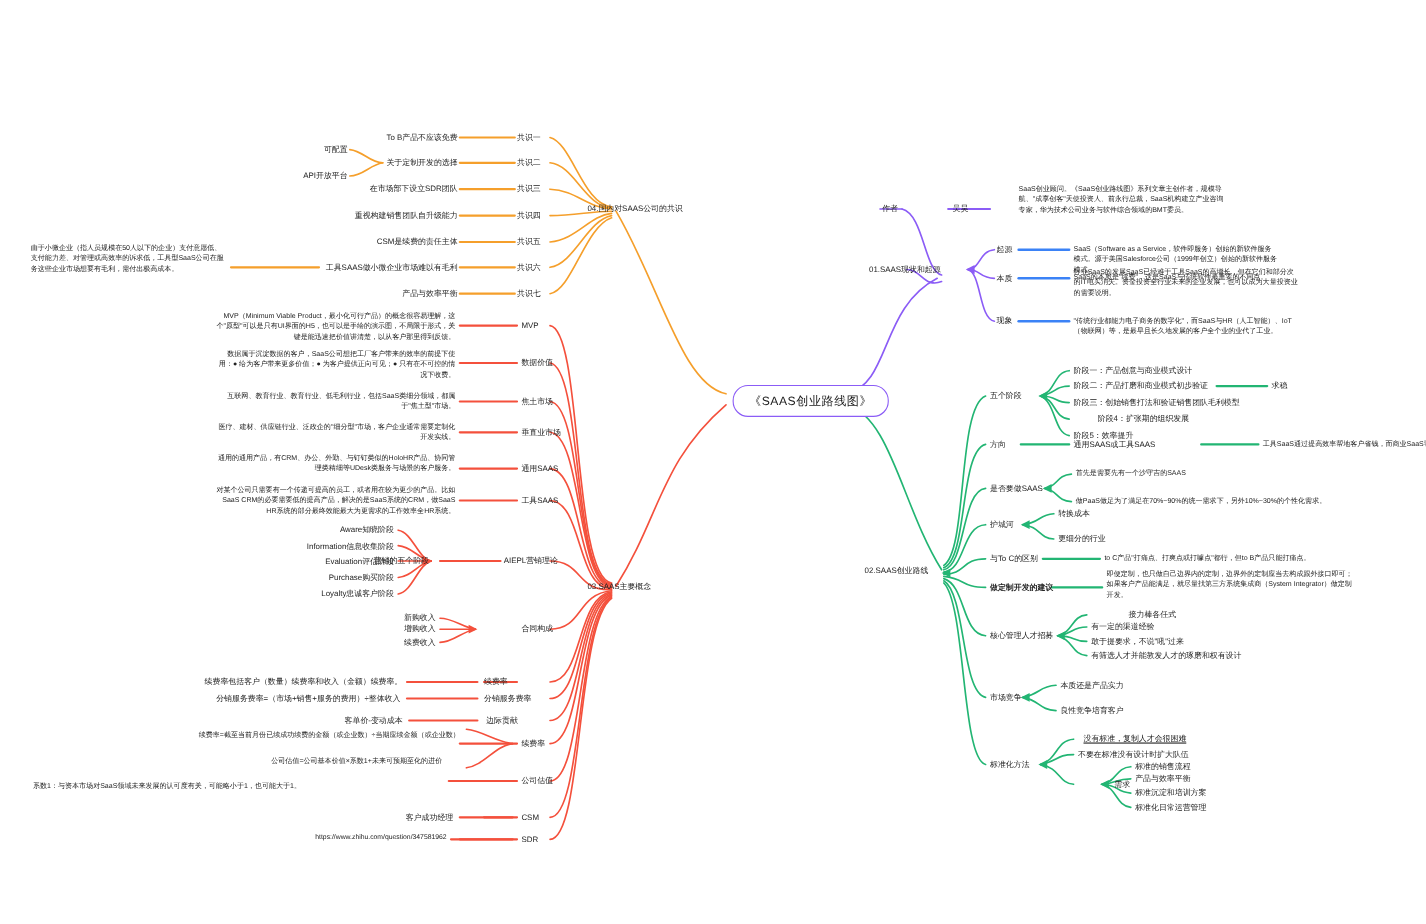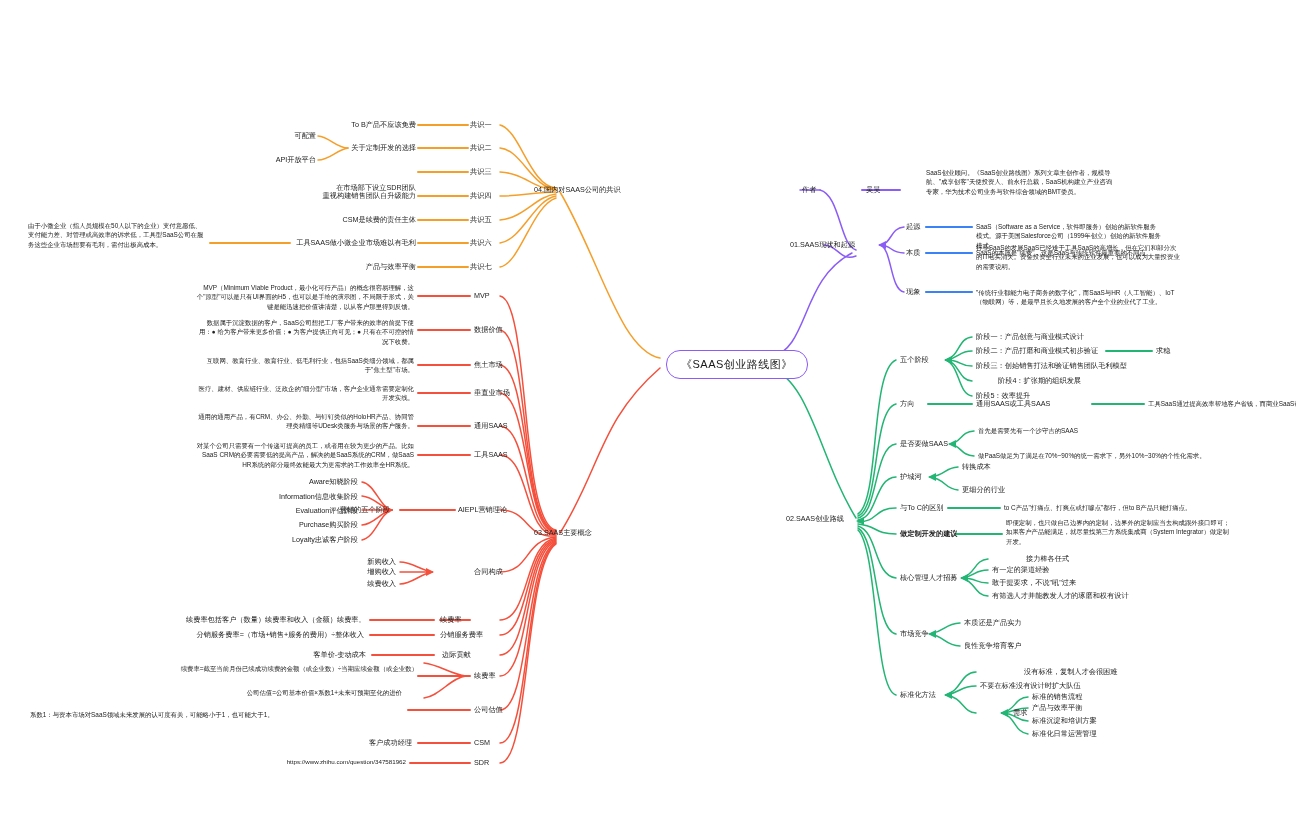--- a/index.html
+++ b/index.html
@@ -191,21 +191,21 @@
   <div class="node lt" style="left:470px;top:120px;">共识一</div>
   <div class="node lt" style="left:470px;top:143px;">共识二</div>
   <div class="node lt" style="left:470px;top:167px;">共识三</div>
   <div class="node lt" style="left:470px;top:191px;">共识四</div>
   <div class="node lt" style="left:470px;top:215px;">共识五</div>
   <div class="node lt" style="left:470px;top:238px;">共识六</div>
   <div class="node lt" style="left:470px;top:262px;">共识七</div>
 
   <div class="node rt" style="left:258px;top:120px;width:158px;">To B产品不应该免费</div>
   <div class="node rt" style="left:258px;top:143px;width:158px;">关于定制开发的选择</div>
-  <div class="node rt" style="left:258px;top:167px;width:158px;margin-top:16px;">在市场部下设立SDR团队</div>
+  <div class="node rt" style="left:258px;top:167px;width:158px;">在市场部下设立SDR团队</div>
   <div class="node rt" style="left:258px;top:191px;width:158px;">重视构建销售团队自升级能力</div>
   <div class="node rt" style="left:258px;top:215px;width:158px;">CSM是续费的责任主体</div>
   <div class="node rt" style="left:216px;top:238px;width:200px;">工具SAAS做小微企业市场难以有毛利</div>
   <div class="node rt" style="left:258px;top:262px;width:158px;">产品与效率平衡</div>
 
   <div class="node rt" style="left:236px;top:131px;width:80px;">可配置</div>
   <div class="node rt" style="left:236px;top:155px;width:80px;">API开放平台</div>
 
   <div class="node w lt" style="left:28px;top:221px;width:178px;font-size:6.4px;">由于小微企业（指人员规模在50人以下的企业）支付意愿低、支付能力差、对管理或高效率的诉求低，工具型SaaS公司在服务这些企业市场想要有毛利，需付出极高成本。</div>
 
@@ -308,21 +308,21 @@
   <div class="node lt" style="left:992px;top:554px;margin-left:34px;">接力棒各任式</div>
   <div class="node lt" style="left:992px;top:565px;">有一定的渠道经验</div>
   <div class="node lt" style="left:992px;top:578px;">敢于提要求，不说"吼"过来</div>
   <div class="node lt" style="left:992px;top:591px;">有筛选人才并能教发人才的琢磨和权有设计</div>
 
   <div class="node lt" style="left:900px;top:629px;">市场竞争</div>
   <div class="node lt" style="left:964px;top:618px;">本质还是产品实力</div>
   <div class="node lt" style="left:964px;top:641px;">良性竞争培育客户</div>
 
   <div class="node lt" style="left:900px;top:690px;">标准化方法</div>
-  <div class="node lt" style="left:1024px;top:667px;">没有标准，复制人才会很困难</div>
+  <div class="node lt" style="left:985px;top:667px;text-decoration:underline;">没有标准，复制人才会很困难</div>
   <div class="node lt" style="left:980px;top:681px;">不要在标准没有设计时扩大队伍</div>
   <div class="node lt" style="left:980px;top:708px;margin-left:33px;">需求</div>
   <div class="node lt" style="left:1032px;top:692px;">标准的销售流程</div>
   <div class="node lt" style="left:1032px;top:703px;">产品与效率平衡</div>
   <div class="node lt" style="left:1032px;top:716px;">标准沉淀和培训方案</div>
   <div class="node lt" style="left:1032px;top:729px;">标准化日常运营管理</div>
 
 </div>
 
 </body></html>

